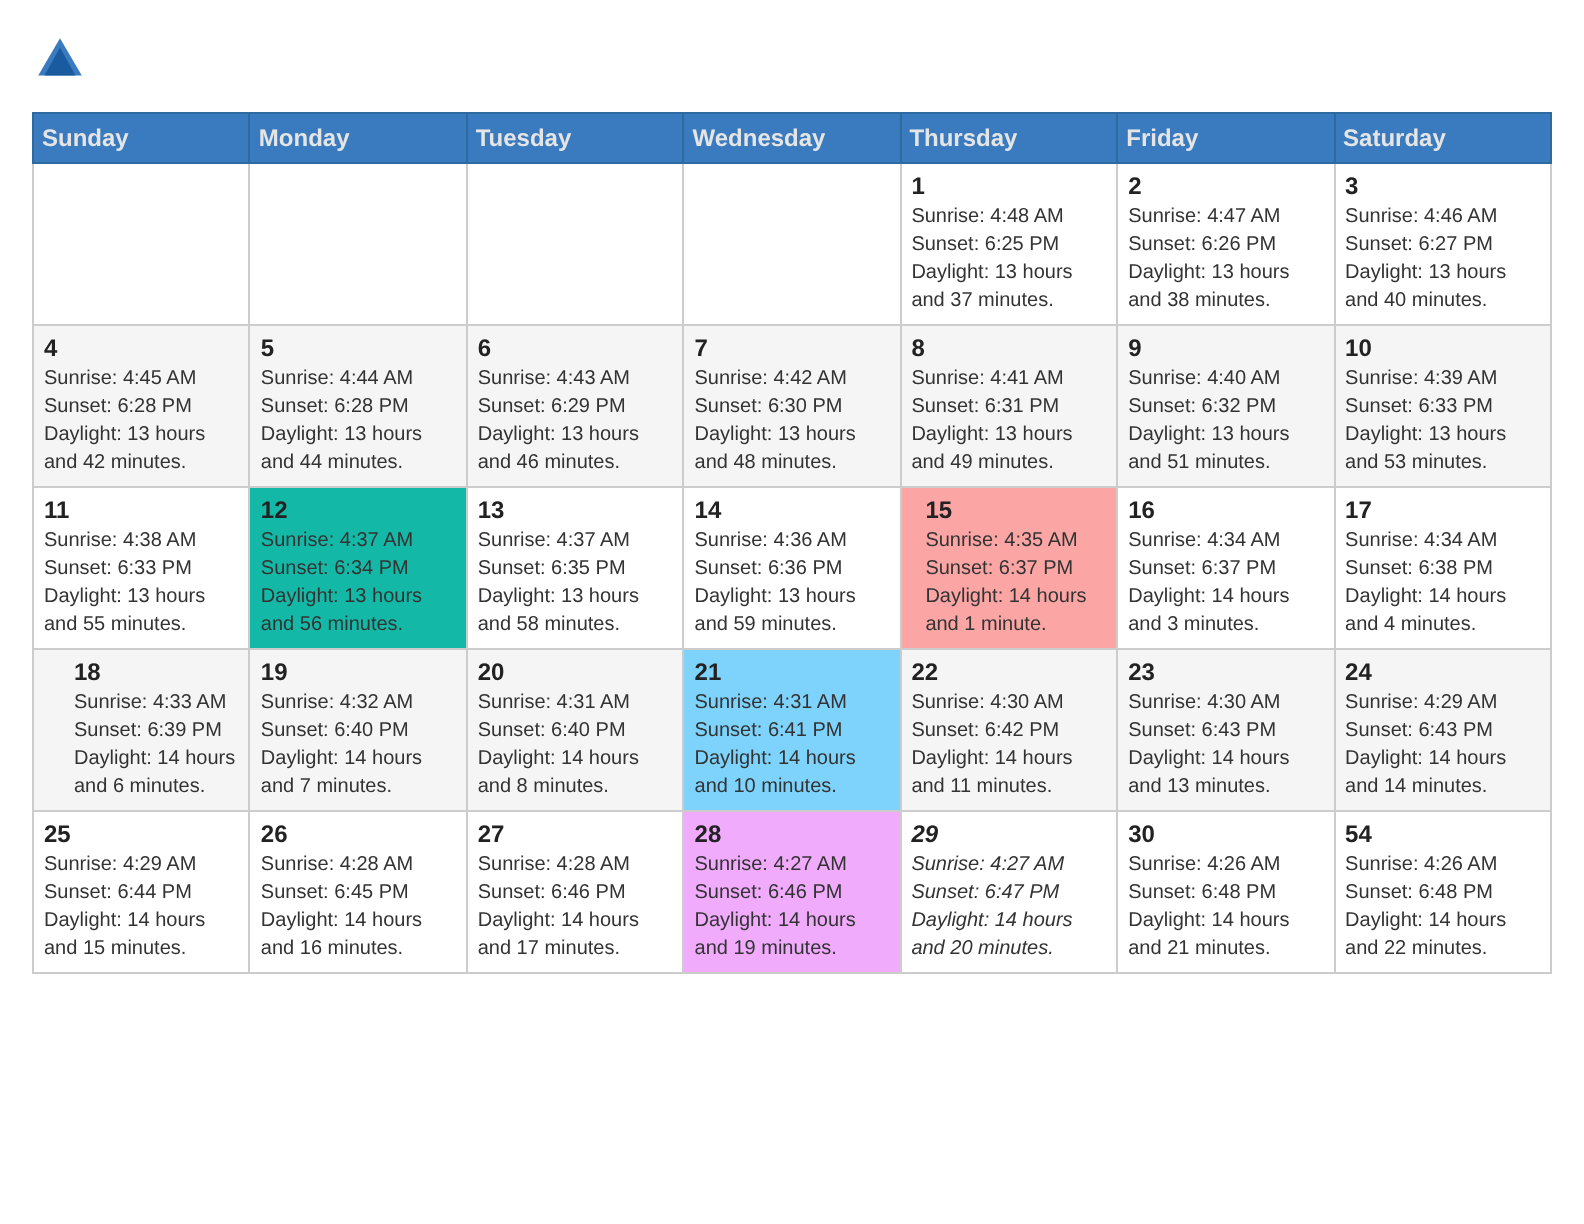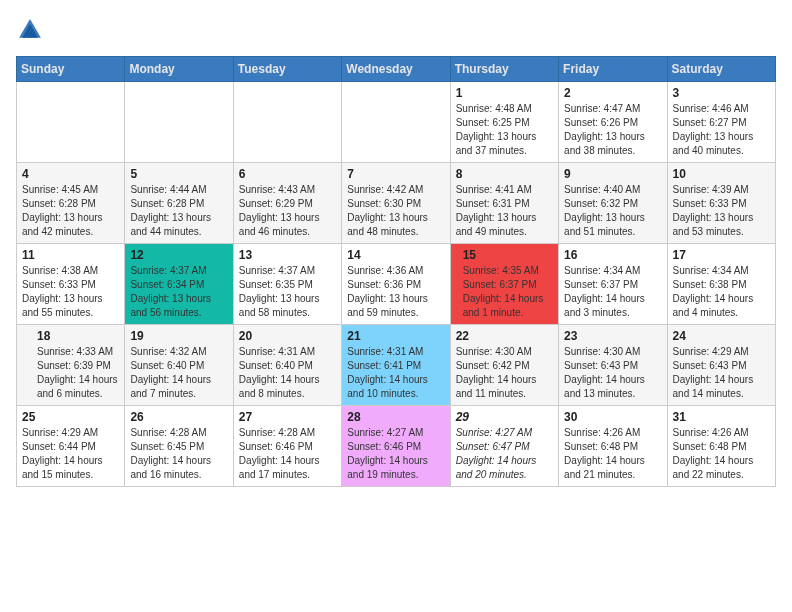--- a/index.html
+++ b/index.html
@@ -191,21 +191,21 @@
           <div class="day-info">Sunrise: 4:37 AM<br>Sunset: 6:34 PM<br>Daylight: 13 hours and 56 minutes.</div>
         </td>
         <td style="background: rgb(255, 255, 255);">
           <span class="day-number">13</span>
           <div class="day-info">Sunrise: 4:37 AM<br>Sunset: 6:35 PM<br>Daylight: 13 hours and 58 minutes.</div>
         </td>
         <td style="background: rgb(255, 255, 255);">
           <span class="day-number">14</span>
           <div class="day-info">Sunrise: 4:36 AM<br>Sunset: 6:36 PM<br>Daylight: 13 hours and 59 minutes.</div>
         </td>
-        <td style="background: #ef4444; padding-left: 12px;">
+        <td style="background: #fca5a5; padding-left: 12px;">
           <span class="day-number">15</span>
           <div class="day-info">Sunrise: 4:35 AM<br>Sunset: 6:37 PM<br>Daylight: 14 hours and 1 minute.</div>
         </td>
         <td style="background: rgb(255, 255, 255); margin-top: 32px;">
           <span class="day-number">16</span>
           <div class="day-info">Sunrise: 4:34 AM<br>Sunset: 6:37 PM<br>Daylight: 14 hours and 3 minutes.</div>
         </td>
         <td style="background: rgb(255, 255, 255);">
           <span class="day-number">17</span>
           <div class="day-info">Sunrise: 4:34 AM<br>Sunset: 6:38 PM<br>Daylight: 14 hours and 4 minutes.</div>
@@ -260,18 +260,18 @@
         </td>
         <td style="background: rgb(255, 255, 255); font-style: italic;">
           <span class="day-number">29</span>
           <div class="day-info">Sunrise: 4:27 AM<br>Sunset: 6:47 PM<br>Daylight: 14 hours and 20 minutes.</div>
         </td>
         <td style="background: rgb(255, 255, 255); margin-top: 28px;">
           <span class="day-number">30</span>
           <div class="day-info">Sunrise: 4:26 AM<br>Sunset: 6:48 PM<br>Daylight: 14 hours and 21 minutes.</div>
         </td>
         <td style="background: rgb(255, 255, 255);">
-          <span class="day-number">31</span>
+          <span class="day-number">54</span>
           <div class="day-info">Sunrise: 4:26 AM<br>Sunset: 6:48 PM<br>Daylight: 14 hours and 22 minutes.</div>
         </td>
       </tr>
     </tbody>
 </table>
 
 </body></html>

